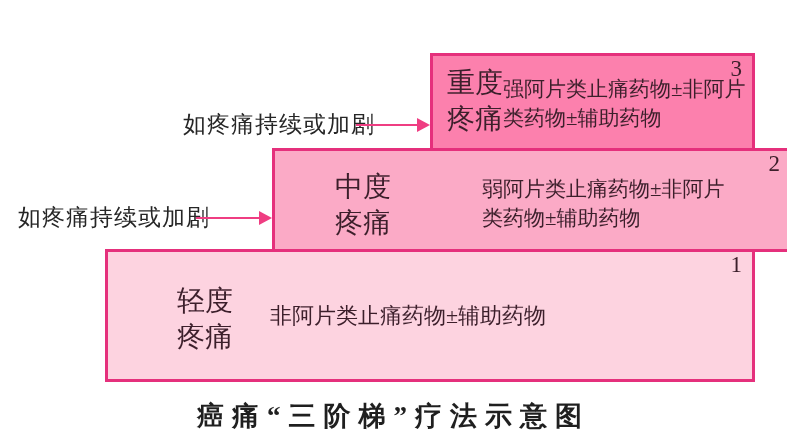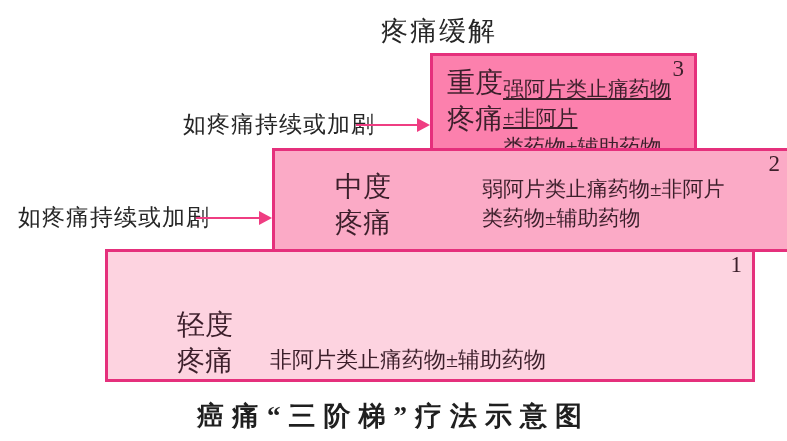--- a/index.html
+++ b/index.html
@@ -13,39 +13,39 @@
   .top-label{
     position:absolute;left:381px;top:13px;
     font-size:27px;letter-spacing:2px;color:#262626;
     white-space:nowrap;
   }
   .step{
     position:absolute;
     border:3px solid #e5307c;
     box-sizing:border-box;
   }
-  .step-3{left:430px;top:53px;width:267px;height:98px;}
+  .step-3{left:430px;top:53px;width:325px;height:98px;}
   .step-2{left:272px;top:148px;width:521px;height:104px;}
   .step-1{left:105px;top:249px;width:650px;height:133px;}
   .step-heading{
     position:absolute;
     font-size:28px;line-height:36px;color:#3c1f2b;
     white-space:pre-line;
   }
   .step-3 .step-heading{left:14px;top:9px;}
   .step-2 .step-heading{left:60px;top:18px;}
-  .step-1 .step-heading{left:69px;top:31px;margin-top:24px;}
+  .step-1 .step-heading{left:69px;top:31px;}
   .step-desc{
     position:absolute;
     font-size:21px;line-height:29px;color:#3c1f2b;
     white-space:pre-line;
   }
-  .step-3 .step-desc{left:70px;top:19px;text-decoration:underline;}
+  .step-3 .step-desc{left:70px;top:19px;}
   .step-2 .step-desc{left:195px;top:24px;margin-left:12px;}
-  .step-1 .step-desc{left:162px;top:49px;font-size:22px;margin-top:44px;}
+  .step-1 .step-desc{left:162px;top:49px;font-size:22px;}
   .step-num{
     position:absolute;right:10px;top:1px;
     font-size:23px;line-height:24px;color:#3c1f2b;
   }
   .arrow-label{
     position:absolute;
     font-size:23px;letter-spacing:1px;color:#262626;
     white-space:nowrap;
   }
   .arrow1-label{left:183px;top:109px;}
@@ -68,21 +68,20 @@
     text-align:center;
     font-size:27px;font-weight:bold;letter-spacing:8px;
     color:#1f1f1f;white-space:nowrap;
   }
 </style>
 </head>
 <body>
 
 <div class="canvas">
 
-  <div class="top-label">疼痛缓解</div>
 
   <div class="step step-3" style="background-color: rgb(252, 128, 173);">
     <div class="step-heading">重度
 疼痛</div>
     <div class="step-desc">强阿片类止痛药物±非阿片
 类药物±辅助药物</div>
     <div class="step-num">3</div>
   </div>
 
   <div class="step step-2" style="background-color: rgb(251, 170, 198);">

